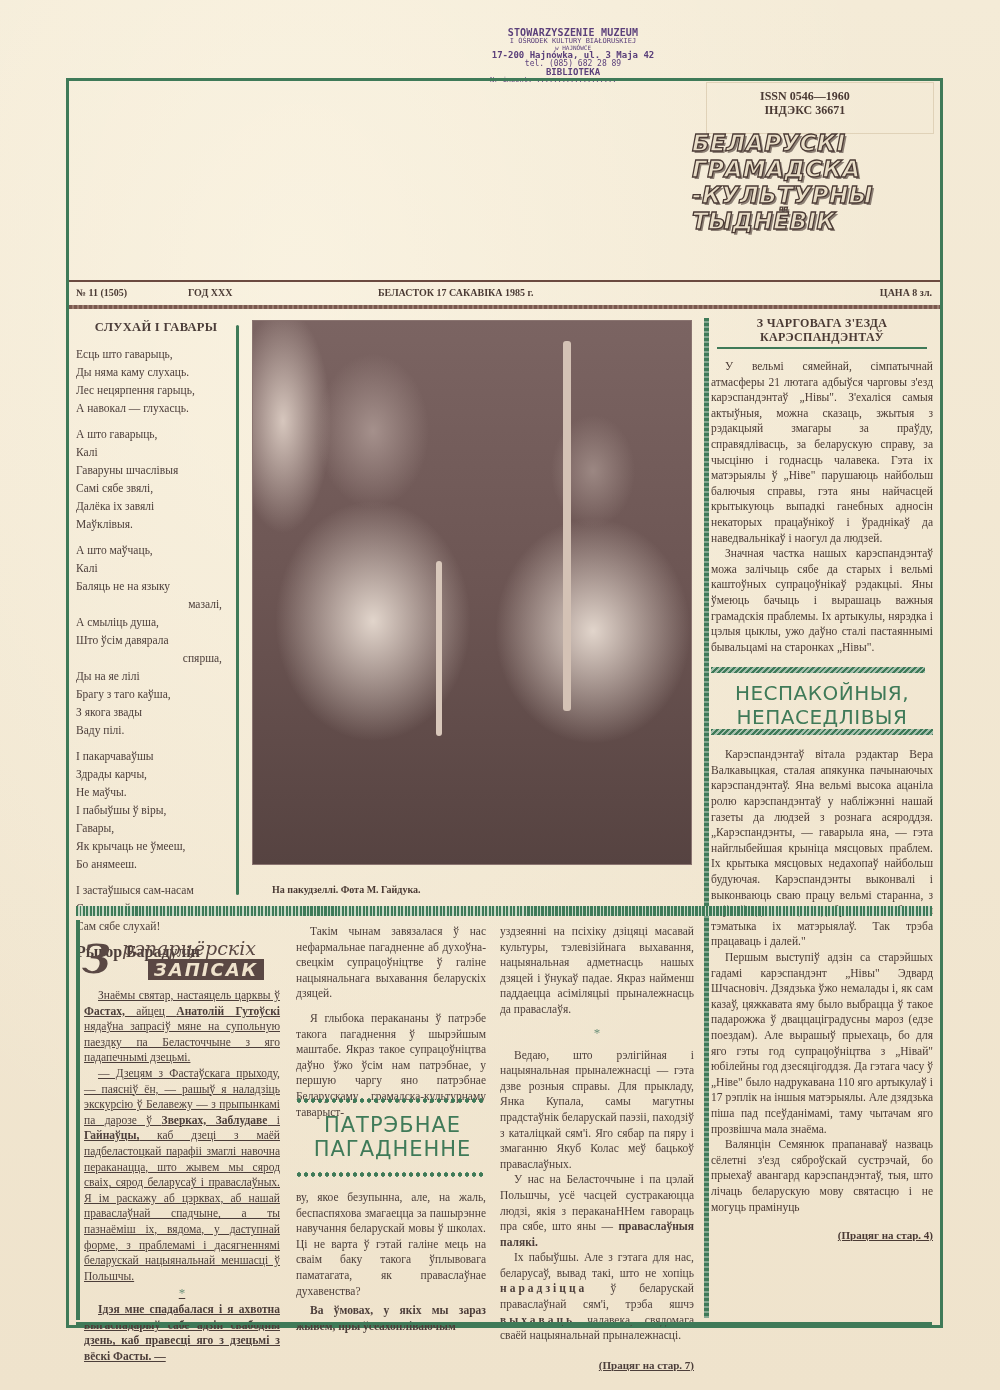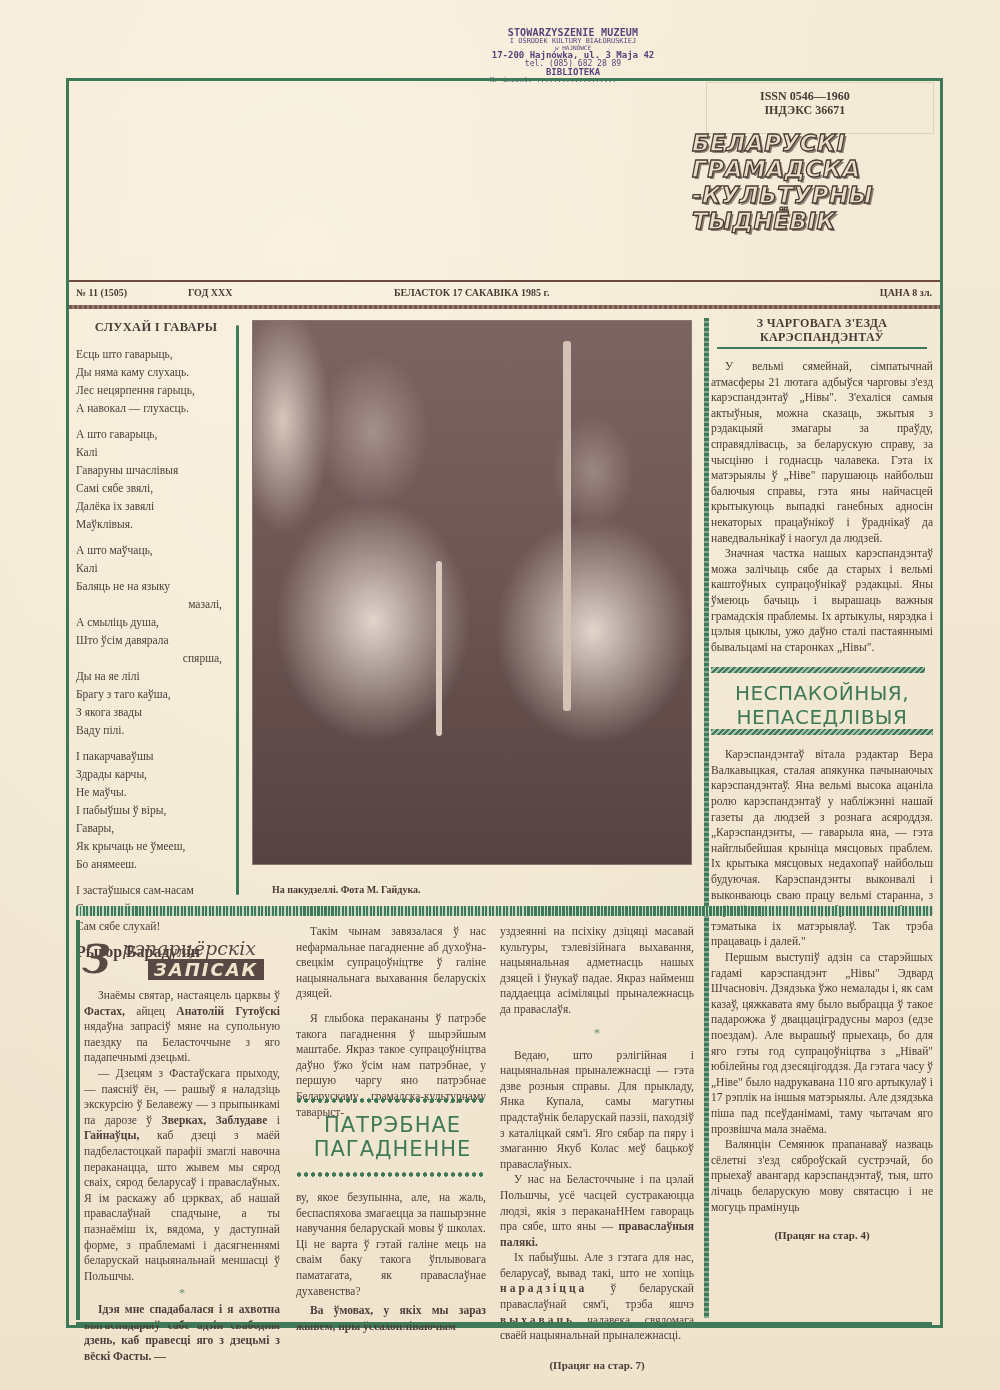--- a/index.html
+++ b/index.html
@@ -92,21 +92,21 @@
     .rcol h3 { font-size: 12px; font-weight: bold; text-align: center; line-height: 14px; letter-spacing: 0.3px; }
     .rcol .hrule { height: 2px; background: #3f7a58; margin: 3px 6px 10px 6px; }
     .rcol p { font-size: 11.5px; line-height: 15.6px; text-align: justify; text-indent: 14px; }
     .vrule-right { position: absolute; left: 704px; top: 318px; width: 5px; height: 1000px;
       background: repeating-linear-gradient(180deg,#3f7a58 0 3px,#86a892 3px 5px); }
     .wave { height: 6px; background: repeating-linear-gradient(135deg,#3f7a58 0 2px, #a9c1ae 2px 4px); }
     .neh {
       font-family: "DejaVu Sans", sans-serif; color: #3f7a58; font-size: 20px; line-height: 24px;
       text-align: center; letter-spacing: 0.5px; margin: 8px 0 0 0;
     }
-    .cont { font-family: "Liberation Serif", serif; font-weight: bold; font-size: 11px; text-align: center; }
+    .cont { font-family: "Liberation Serif", serif; font-weight: bold; font-size: 11px; text-align: right; text-decoration: underline; }
 
     
     .band { position: absolute; left: 76px; top: 906px; width: 856px; height: 10px;
       background: repeating-linear-gradient(90deg,#3f7a58 0 2px,#c9d8c6 2px 3.5px); }
     .bottom-col { position: absolute; font-family: "Liberation Serif", serif; font-size: 11.5px; line-height: 15.6px; color: #4c3e3a; }
     .bottom-col p { text-align: justify; text-indent: 14px; }
     .bottom-col .star { text-align: center; color: #6a8f78; font-size: 13px; line-height: 18px; }
     .bottom-col b { font-weight: bold; }
     .zapiski-head {
       position: absolute; left: 80px; top: 935px; width: 200px; height: 48px;
@@ -151,21 +151,21 @@
     <div>ГРАМАДСКА</div>
     <div>-КУЛЬТУРНЫ</div>
     <div>ТЫДНЁВІК</div>
   </div>
 
   <div class="rule-top"></div>
 
   <div class="infobar">
     <span style="left:0">№ 11 (1505)</span>
     <span style="left:112px">ГОД XXX</span>
-    <span style="left:318px">БЕЛАСТОК 17 САКАВІКА 1985 г.</span>
+    <span style="left:302px">БЕЛАСТОК 17 САКАВІКА 1985 г.</span>
     <span style="right:4px">ЦАНА 8 зл.</span>
   </div>
   <div class="rule-info"></div>
 
   <div class="poem">
     <h2>СЛУХАЙ І ГАВАРЫ</h2>
     <div class="stanza">
       <div class="line">Есць што гаварыць,</div>
       <div class="line">Ды няма каму слухаць.</div>
       <div class="line">Лес нецярпення гарыць,</div>
@@ -237,21 +237,21 @@
 
   <div class="band"></div>
   <div class="vrule-b1"></div>
 
   <div class="zapiski-head">
     <span class="num">З</span>
     <span class="top">рэпарцёрскіх</span>
     <span class="bot">ЗАПІСАК</span>
   </div>
 
-  <div class="bottom-col" style="left:84px; top:988px; width:196px;">
+  <div class="bottom-col" style="left:84px; top:988px; width:196px;text-decoration:underline;">
     <p><span>Знаёмы святар, настаяцель царквы ў </span><b>Фастах,</b><span> айцец </span><b>Анатолій Гутоўскі</b><span> нядаўна запрасіў мяне на супольную паездку па Беласточчыне з яго падапечнымі дзецьмі.</span></p>
     <p><span>— Дзецям з Фастаўскага прыходу, — паясніў ён, — рашыў я наладзіць экскурсію ў Белавежу — з прыпынкамі па дарозе ў </span><b>Зверках, Заблудаве</b><span> і </span><b>Гайнаўцы,</b><span> каб дзеці з маёй падбеластоцкай парафіі змаглі навочна пераканацца, што жывем мы сярод сваіх, сярод беларусаў і праваслаўных. Я ім раскажу аб цэрквах, аб нашай праваслаўнай спадчыне, а ты пазнаёміш іх, вядома, у даступнай форме, з праблемамі і дасягненнямі беларускай нацыянальнай меншасці ў Польшчы.</span></p>
     <div class="star">*</div>
     <p style="font-weight:bold">Ідэя мне спадабалася і я ахвотна выгаспадарыў сабе адзін свабодны дзень, каб правесці яго з дзецьмі з вёскі Фасты. —</p>
   </div>
 
   <div class="bottom-col" style="left:296px; top:924px; width:190px;">
     <p>Такім чынам завязалася ў нас нефармальнае пагадненне аб духоўна-свецкім супрацоўніцтве ў галіне нацыянальнага выхавання беларускіх дзяцей.</p>
     <p style="margin-top:9px">Я глыбока перакананы ў патрэбе такога пагаднення ў шырэйшым маштабе. Якраз такое супрацоўніцтва даўно ўжо ўсім нам патрэбнае, у першую чаргу яно патрэбнае Беларускаму грамадска-культурнаму таварыст-</p>
   </div>

